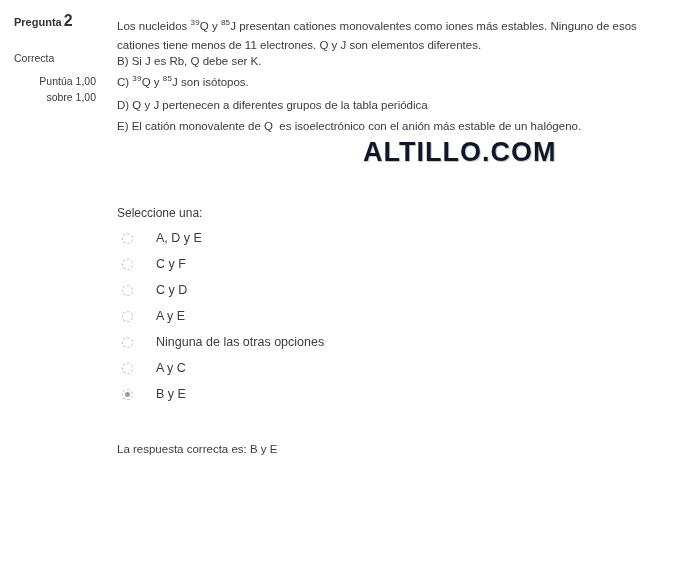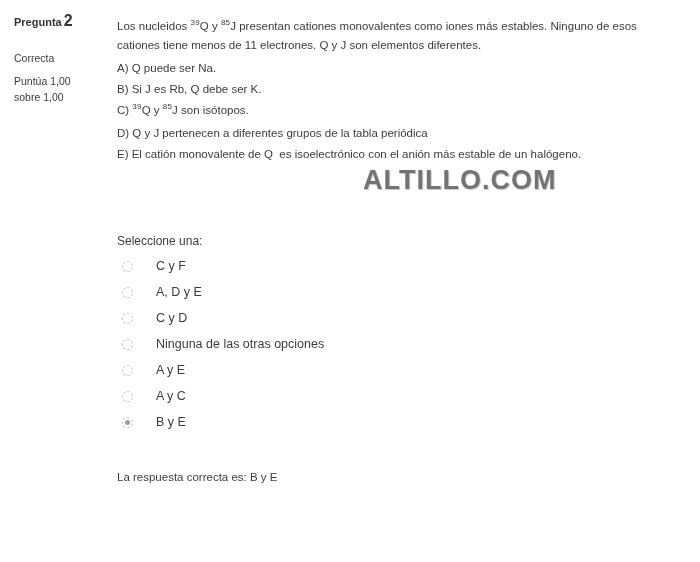--- a/index.html
+++ b/index.html
@@ -13,48 +13,48 @@
   .page { position: relative; width: 584px; height: 562px; }
 
   
   .info {
     position: absolute; left: 14px; top: 12px; width: 96px;
   }
   .qno { font-weight: bold; color: #333; }
   .qlabel { font-size: 11px; }
   .qnum { font-size: 16px; margin-left: 2px; }
   .state { margin-top: 22px; font-size: 10.5px; }
-  .grade { margin-top: 10px; font-size: 10.5px; line-height: 1.5; width: 82px; }
+  .grade { margin-top: 10px; font-size: 10.5px; line-height: 1.5; width: 82px; text-align: right; }
 
   
   .content {
     position: absolute; left: 117px; top: 18px; width: 556px;
   }
   .qtext {
     font-size: 11.5px;
     line-height: 16.5px;
     white-space: pre-wrap;
     margin: 0 0 4.5px 0;
   }
-  .qtext.intro { margin-bottom: 7px; }
+  .qtext.intro { margin-bottom: 0; }
   .qtext.premise { margin-bottom: 7px; }
   .sup {
     font-size: 8px;
     position: relative;
     top: -5px;
     letter-spacing: 0.2px;
   }
   .qtext.prompt { margin-top: 31px; margin-bottom: 0; }
 
   .watermark {
     margin-top: 1px;
     margin-left: 246px;
     font-size: 27px;
     font-weight: bold;
-    color: #737373;
+    color: #0f172a;
     letter-spacing: 1px;
     text-shadow: 1px 1px 0 #c9c9c9;
     line-height: 27px;
     width: 200px;
   }
 
   .select-label {
     margin-top: 40px;
     font-size: 12px;
   }
@@ -102,52 +102,51 @@
       <span class="qlabel">Pregunta</span><span class="qnum">2</span>
     </div>
     <div class="state">Correcta</div>
     <div class="grade">Puntúa 1,00 sobre 1,00</div>
   </aside>
 
   <main class="content">
     <p class="qtext intro"><span>Los nucleidos </span><span class="sup">39</span><span>Q y </span><span class="sup">85</span><span>J presentan cationes monovalentes como iones más estables. Ninguno de esos cationes tiene menos de 11 electrones. Q y J son elementos diferentes.</span></p>
 
     <div id="statements">
-        <p class="qtext"><span>A) Q puede ser Na.</span></p>
         <p class="qtext"><span>B) Si J es Rb, Q debe ser K.</span></p>
         <p class="qtext"><span>C) </span><span class="sup">39</span><span>Q y </span><span class="sup">85</span><span>J son isótopos.</span></p>
         <p class="qtext"><span>D) Q y J pertenecen a diferentes grupos de la tabla periódica</span></p>
         <p class="qtext"><span>E) El catión monovalente de Q  es isoelectrónico con el anión más estable de un halógeno.</span></p>
       </div>
 
 
     <div class="watermark">ALTILLO.COM</div>
 
     <div class="select-label">Seleccione una:</div>
 
     <div id="options" class="options">
         <div class="option">
           <span class="radio"></span>
-          <span class="option-label">C y F</span>
+          <span class="option-label">A, D y E</span>
         </div>
         <div class="option">
           <span class="radio"></span>
-          <span class="option-label">A, D y E</span>
+          <span class="option-label">C y F</span>
         </div>
         <div class="option">
           <span class="radio"></span>
           <span class="option-label">C y D</span>
         </div>
         <div class="option">
           <span class="radio"></span>
-          <span class="option-label">Ninguna de las otras opciones</span>
+          <span class="option-label">A y E</span>
         </div>
         <div class="option">
           <span class="radio"></span>
-          <span class="option-label">A y E</span>
+          <span class="option-label">Ninguna de las otras opciones</span>
         </div>
         <div class="option">
           <span class="radio"></span>
           <span class="option-label">A y C</span>
         </div>
         <div class="option">
           <span class="radio checked"></span>
           <span class="option-label">B y E</span>
         </div>
       </div>

